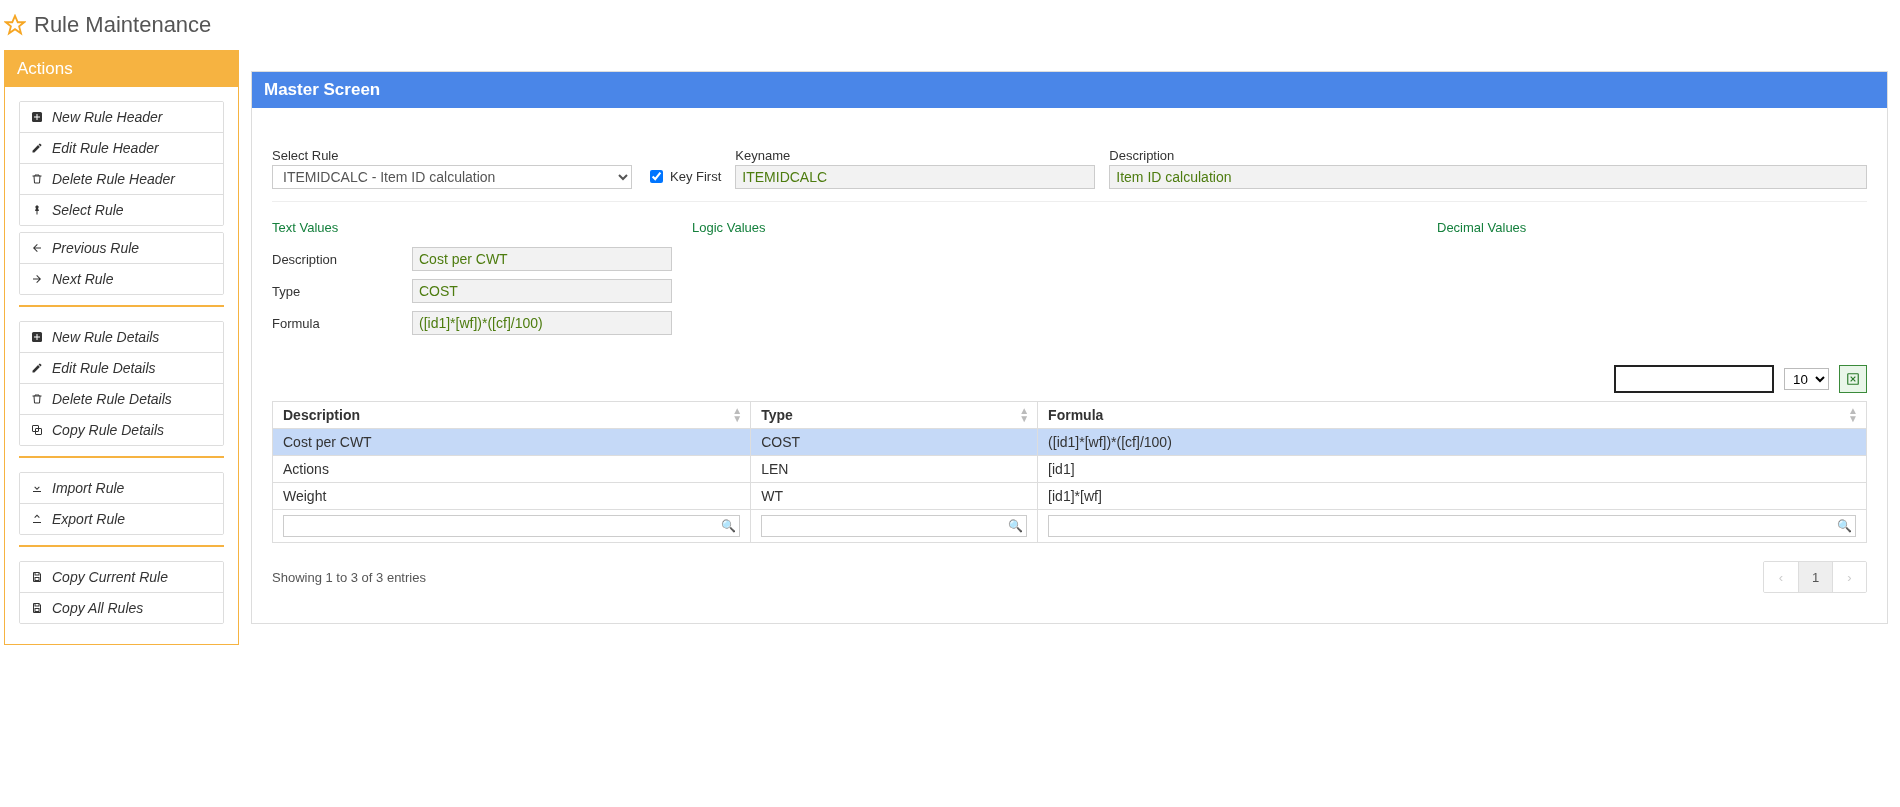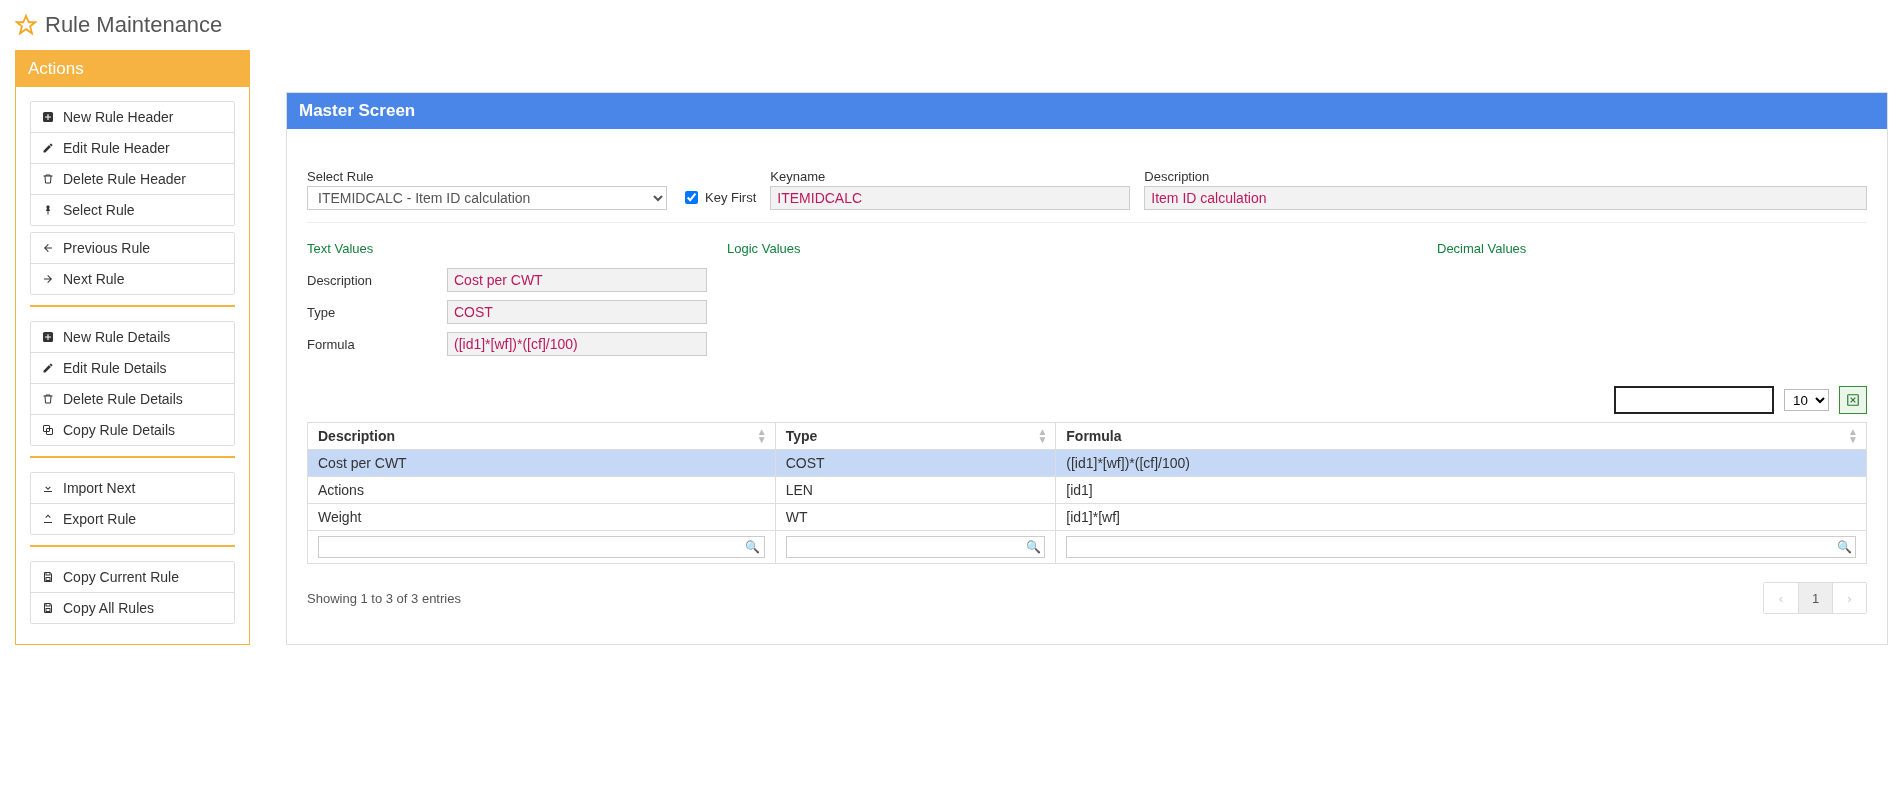--- a/index.html
+++ b/index.html
@@ -1,37 +1,37 @@
 <!DOCTYPE html>
 <html><head>
 <meta charset="utf-8">
 <style>
   * { box-sizing: border-box; }
   html, body { margin: 0; padding: 0; font-family: Arial, Helvetica, sans-serif; font-size: 14px; color: #333; background: #fff; }
-  .page { padding: 12px 12px 12px 15px; }
+  .page { padding: 12px 12px 12px 4px; }
   .page-title-row { display:flex; align-items:center; gap:8px; margin-bottom:12px; }
   .page-title-row .star-icon svg { width:22px; height:22px; }
   .page-title { font-size:22px; color:#555; font-weight:400; }
-  .layout { display:flex; gap:36px; align-items:flex-end; }
+  .layout { display:flex; gap:12px; align-items:center; }
   .sidebar { width:235px; border:1px solid #f6b341; }
   .sidebar-header { background:#f6b341; color:#fff; padding:8px 12px; font-size:17px; }
   .sidebar-body { padding:14px; }
   .action-group { border:1px solid #ddd; border-radius:2px; overflow:hidden; margin-bottom:6px; }
-  .action-item { display:flex; align-items:center; gap:8px; padding:7px 10px; border-top:1px solid #ddd; color:#333; background:#fff; cursor:pointer; font-size:14px; }
+  .action-item { display:flex; align-items:center; gap:8px; padding:7px 10px; border-top:1px solid #ddd; color:#333; background:#fff; cursor:pointer; font-size:14px;font-style:italic; }
   .action-item:first-child { border-top:none; }
   .action-item .ai-icon { width:14px; display:inline-flex; align-items:center; justify-content:center; color:#333; }
   .action-sep { border:none; border-top:2px solid #f6b341; margin:10px 0 14px 0; }
   .main { flex:1; border:1px solid #ddd; }
   .main-header { background:#4a86e8; color:#ffffff; padding:8px 12px; font-size:17px;font-weight:bold; }
   .main-body { padding:8px 20px 30px 20px; }
   .row1 { display:flex; align-items:flex-end; gap:14px; margin-bottom:12px; }
   .field { display:flex; flex-direction:column; }
   .field-label { font-size:13px; color:#333; margin-bottom:2px; }
   .select, .text-input { height:24px; border:1px solid #ccc; padding:2px 6px; font-size:14px; color:#555; background:#fff; }
-  .readonly { background:#f2f2f2; color:#be185d; }
+  .readonly { background:#f2f2f2; color:#4d7c0f; }
   .check-row { display:flex; align-items:center; gap:4px; font-size:13px; white-space:nowrap; }
   .hsep { border:none; border-top:1px solid #eee; margin:6px 0 18px 0; }
   .section-heads { display:flex; margin-bottom:12px; }
   .section-head { font-size:13px; color:#15803d; }
   .fields-grid { display:grid; grid-template-columns:130px 260px; row-gap:8px; column-gap:10px; align-items:center; margin-bottom:20px; }
   .fields-grid .lbl { font-size:13px; color:#333; }
   .toolbar-above-table { display:flex; justify-content:flex-end; align-items:center; gap:10px; margin:30px 0 8px 0; }
   .search-box { width:160px; height:28px; border:2px solid #222; padding:2px 6px; }
   .page-size { height:22px; border:1px solid #bbb; background:#fff; padding:2px 4px; }
   .excel-btn { width:28px; height:28px; border:1px solid #3a8a3a; background:#e9f6e9; color:#2a7a2a; display:inline-flex; align-items:center; justify-content:center; cursor:pointer; }
@@ -170,21 +170,21 @@
 
         <hr class="action-sep">
 
         <div class="action-group">
           <div class="action-item">
             <span class="ai-icon">
                 <svg width="12" height="12" viewBox="0 0 24 24" fill="currentColor">
                   <path d="M12 3v10l-4-4-1.4 1.4L12 16l5.4-5.6L16 9l-4 4V3h0zM4 18h16v2H4z"></path>
                 </svg>
               </span>
-            <span>Import Next</span>
+            <span>Import Rule</span>
           </div>
           <div class="action-item">
             <span class="ai-icon">
                 <svg width="12" height="12" viewBox="0 0 24 24" fill="currentColor">
                   <path d="M12 16V6l4 4 1.4-1.4L12 3 6.6 8.6 8 10l4-4v10zM4 18h16v2H4z"></path>
                 </svg>
               </span>
             <span>Export Rule</span>
           </div>
         </div>

